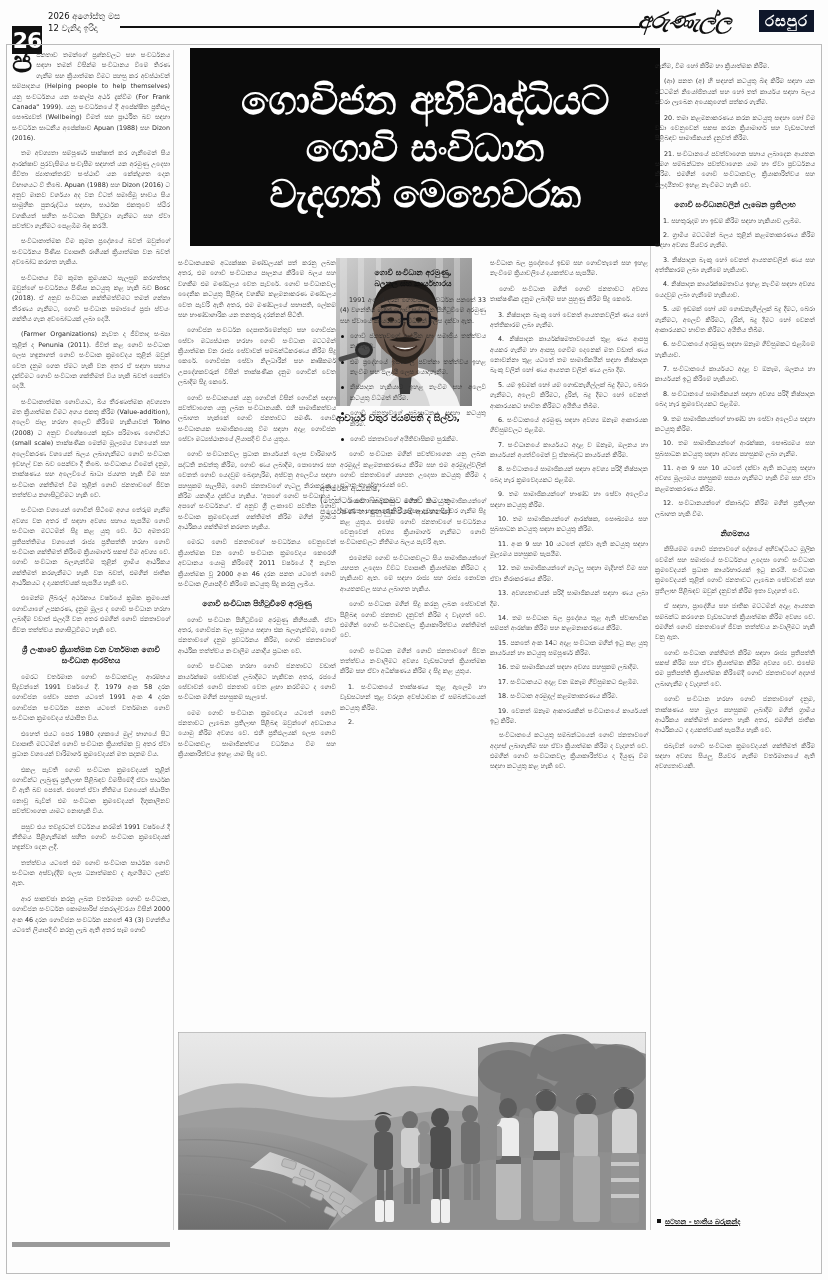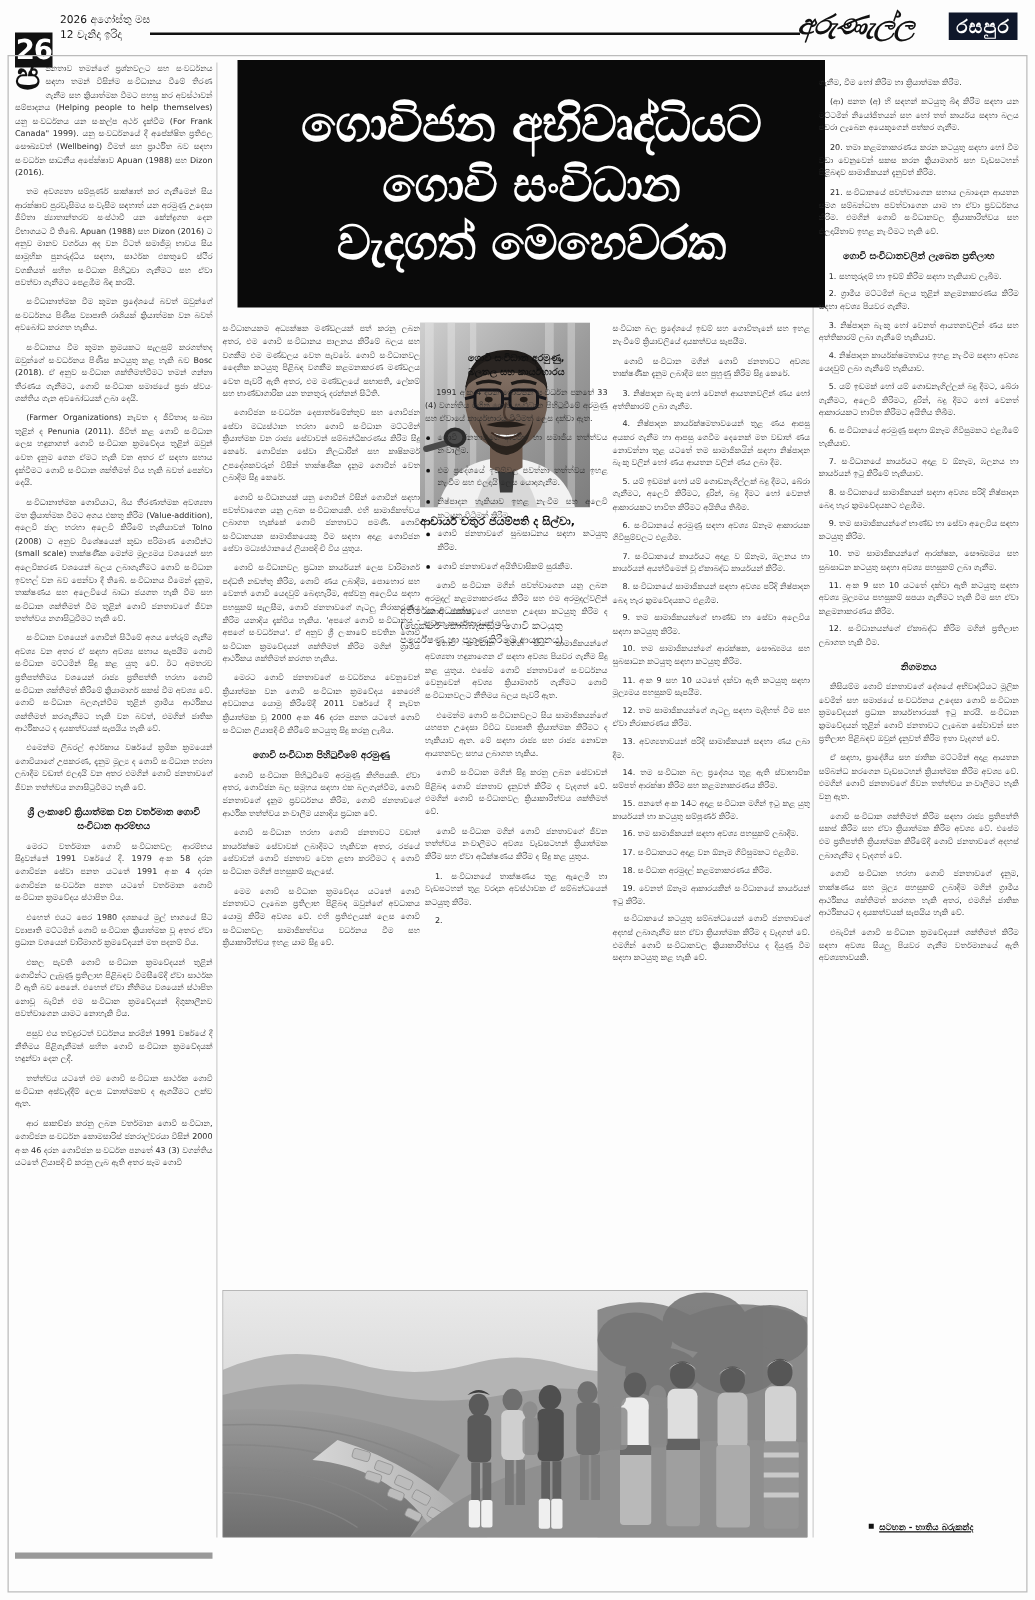--- a/index.html
+++ b/index.html
@@ -46,21 +46,21 @@
   }
   
   .frame{
     position:absolute;left:6px;top:44px;width:816px;height:1230px;
     border:1px solid #bbb;box-sizing:border-box;
   }
   
   .col{position:absolute;box-sizing:border-box;}
   .c1{left:12px;top:50px;width:158px;}
   .c2{left:178px;top:258px;width:158px;}
-  .c3{left:340px;top:272px;width:146px;}
+  .c3{left:340px;top:258px;width:146px;}
   .c4{left:490px;top:258px;width:158px;}
   .c5{left:655px;top:50px;width:160px;margin-top:11px;}
 
   .vrule{position:absolute;width:1px;background:#cfcfcf;}
   .vr1{left:173px;top:50px;height:1180px;}
   .vr5{left:650px;top:50px;height:1180px;}
 
   
   .bt{
     font-size:6.4px;line-height:1.62;text-align:justify;
@@ -119,21 +119,21 @@
   }
   
   .bigphoto{
     position:absolute;left:178px;top:1032px;width:468px;height:198px;
     overflow:hidden;background:#bdbdbd;
   }
   .bigphoto svg{display:block;}
   
   .byline{
     position:absolute;left:657px;top:1218px;width:160px;
-    font-size:7px;font-weight:bold;color:#111;text-align:center;
+    font-size:7px;font-weight:bold;color:#111;
   }
   .byline u{text-decoration:underline;}
   .byline .sq{display:inline-block;width:4px;height:4px;background:#111;margin-right:4px;vertical-align:1px;}
   .botbar{position:absolute;left:12px;top:1242px;width:158px;height:5px;background:#9a9a9a;}
 </style>
 </head>
 <body>
 
 <div class="page">
 

